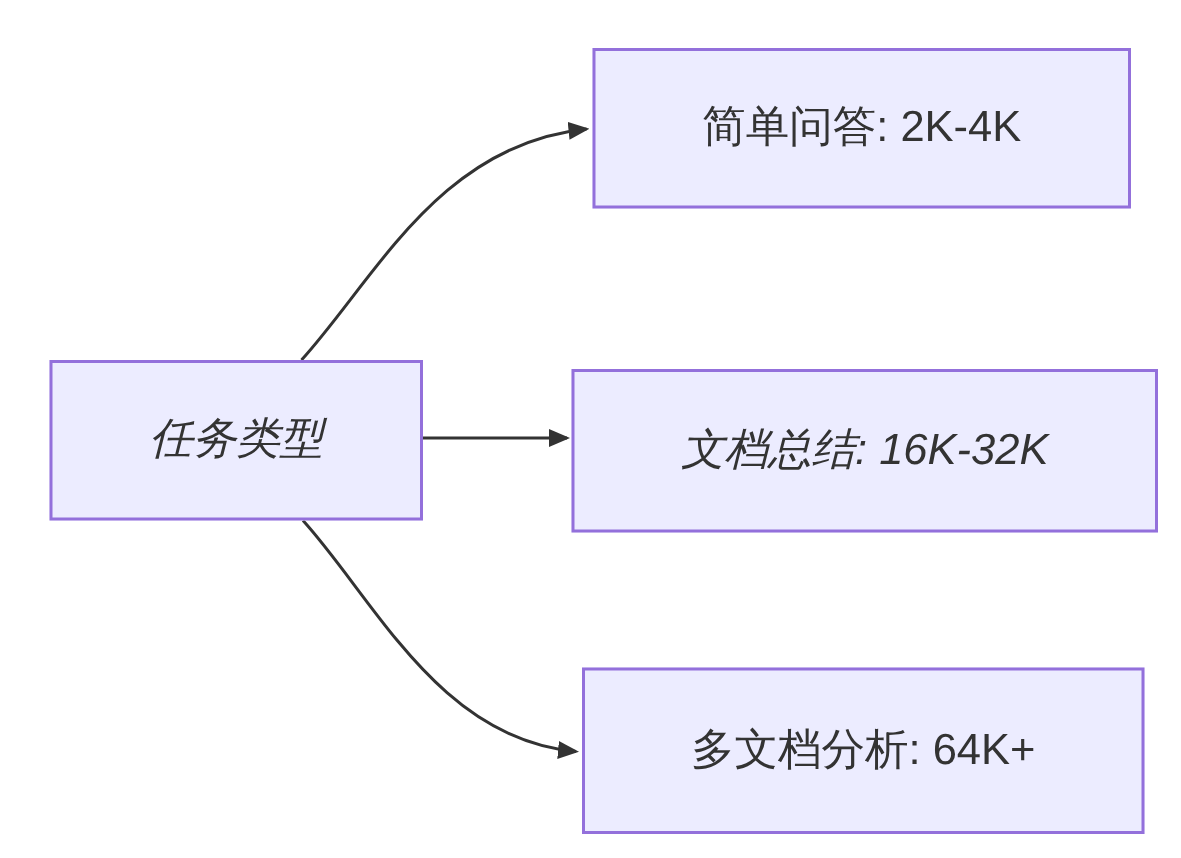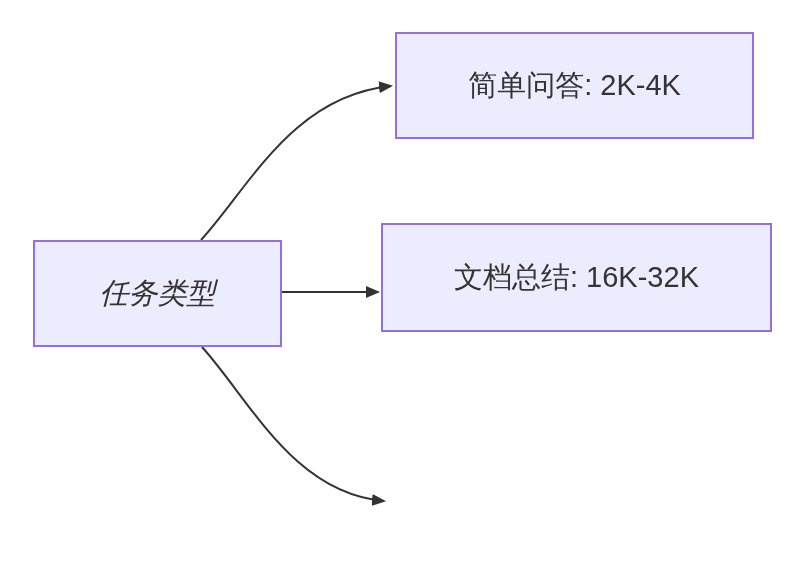--- a/index.html
+++ b/index.html
@@ -32,21 +32,21 @@
     align-items: center;
     justify-content: center;
     color: #333333;
     font-size: 29px;
     line-height: 1.2;
     white-space: nowrap;
     text-align: center;
   }
   .node-root   { left: 33px;  top: 240px; width: 249px; height: 107px; font-style: italic; }
   .node-b0     { left: 395px; top: 32px;  width: 359px; height: 107px; }
-  .node-b1     { left: 381px; top: 223px; width: 391px; height: 109px; }
+  .node-b1     { left: 381px; top: 246px; width: 391px; height: 109px; font-style: italic; }
   .node-b2     { left: 388px; top: 445px; width: 375px; height: 111px; }
   .edge {
     fill: none;
     stroke: #333333;
     stroke-width: 2px;
   }
 </style>
 </head>
 <body>
 
@@ -68,14 +68,17 @@
   </div>
 
   <div class="node node-b0">
     <span>简单问答: 2K-4K</span>
   </div>
 
   <div class="node node-b1">
     <span>文档总结: 16K-32K</span>
   </div>
 
+  <div class="node node-b2">
+    <span>多文档分析: 64K+</span>
+  </div>
 
 </div>
 
 </body></html>

